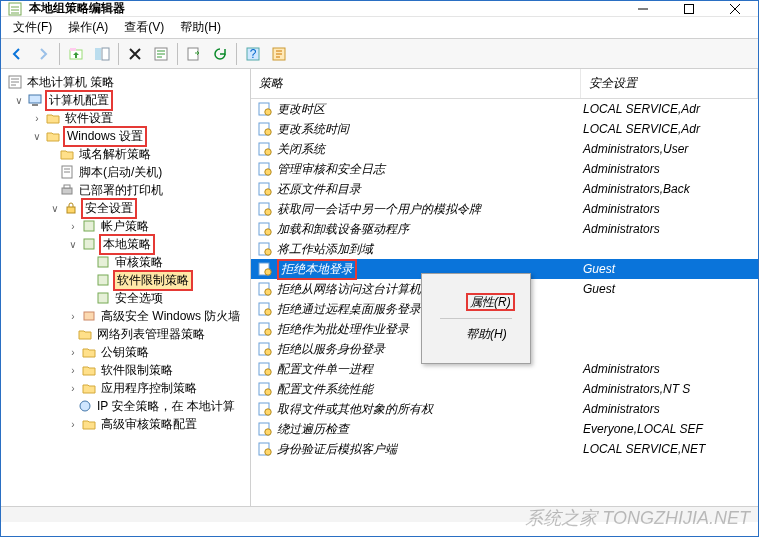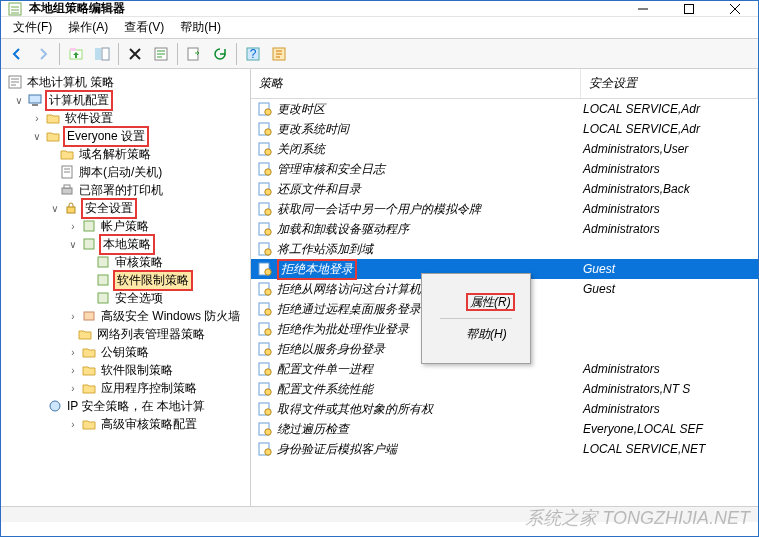--- a/index.html
+++ b/index.html
@@ -176,21 +176,21 @@
           </span>
         <span class="lbl">软件设置</span>
       </div>
       <div class="tree-item" style="padding-left:30px">
         <span class="exp">∨</span>
         <span class="ticon">
             <svg width="14" height="12">
               <path d="M1 3h5l1 1h6v7H1z" fill="#ffe08a" stroke="#d4a93a"></path>
             </svg>
           </span>
-        <span class="lbl hl-red">Everyone 设置</span>
+        <span class="lbl hl-red">Windows 设置</span>
       </div>
       <div class="tree-item" style="padding-left:56px">
         <span class="ticon">
             <svg width="14" height="12">
               <path d="M1 3h5l1 1h6v7H1z" fill="#ffe08a" stroke="#d4a93a"></path>
             </svg>
           </span>
         <span class="lbl">域名解析策略</span>
       </div>
       <div class="tree-item" style="padding-left:56px">
@@ -300,21 +300,21 @@
       </div>
       <div class="tree-item" style="padding-left:66px">
         <span class="exp">›</span>
         <span class="ticon">
             <svg width="14" height="12">
               <path d="M1 3h5l1 1h6v7H1z" fill="#ffe08a" stroke="#d4a93a"></path>
             </svg>
           </span>
         <span class="lbl">应用程序控制策略</span>
       </div>
-      <div class="tree-item" style="padding-left:44px">
+      <div class="tree-item" style="padding-left:74px">
         <span class="ticon">
             <svg width="14" height="14">
               <circle cx="7" cy="7" r="5" fill="#cfe6ff" stroke="#47a"></circle>
             </svg>
           </span>
         <span class="lbl">IP 安全策略，在 本地计算</span>
       </div>
       <div class="tree-item" style="padding-left:66px">
         <span class="exp">›</span>
         <span class="ticon">

